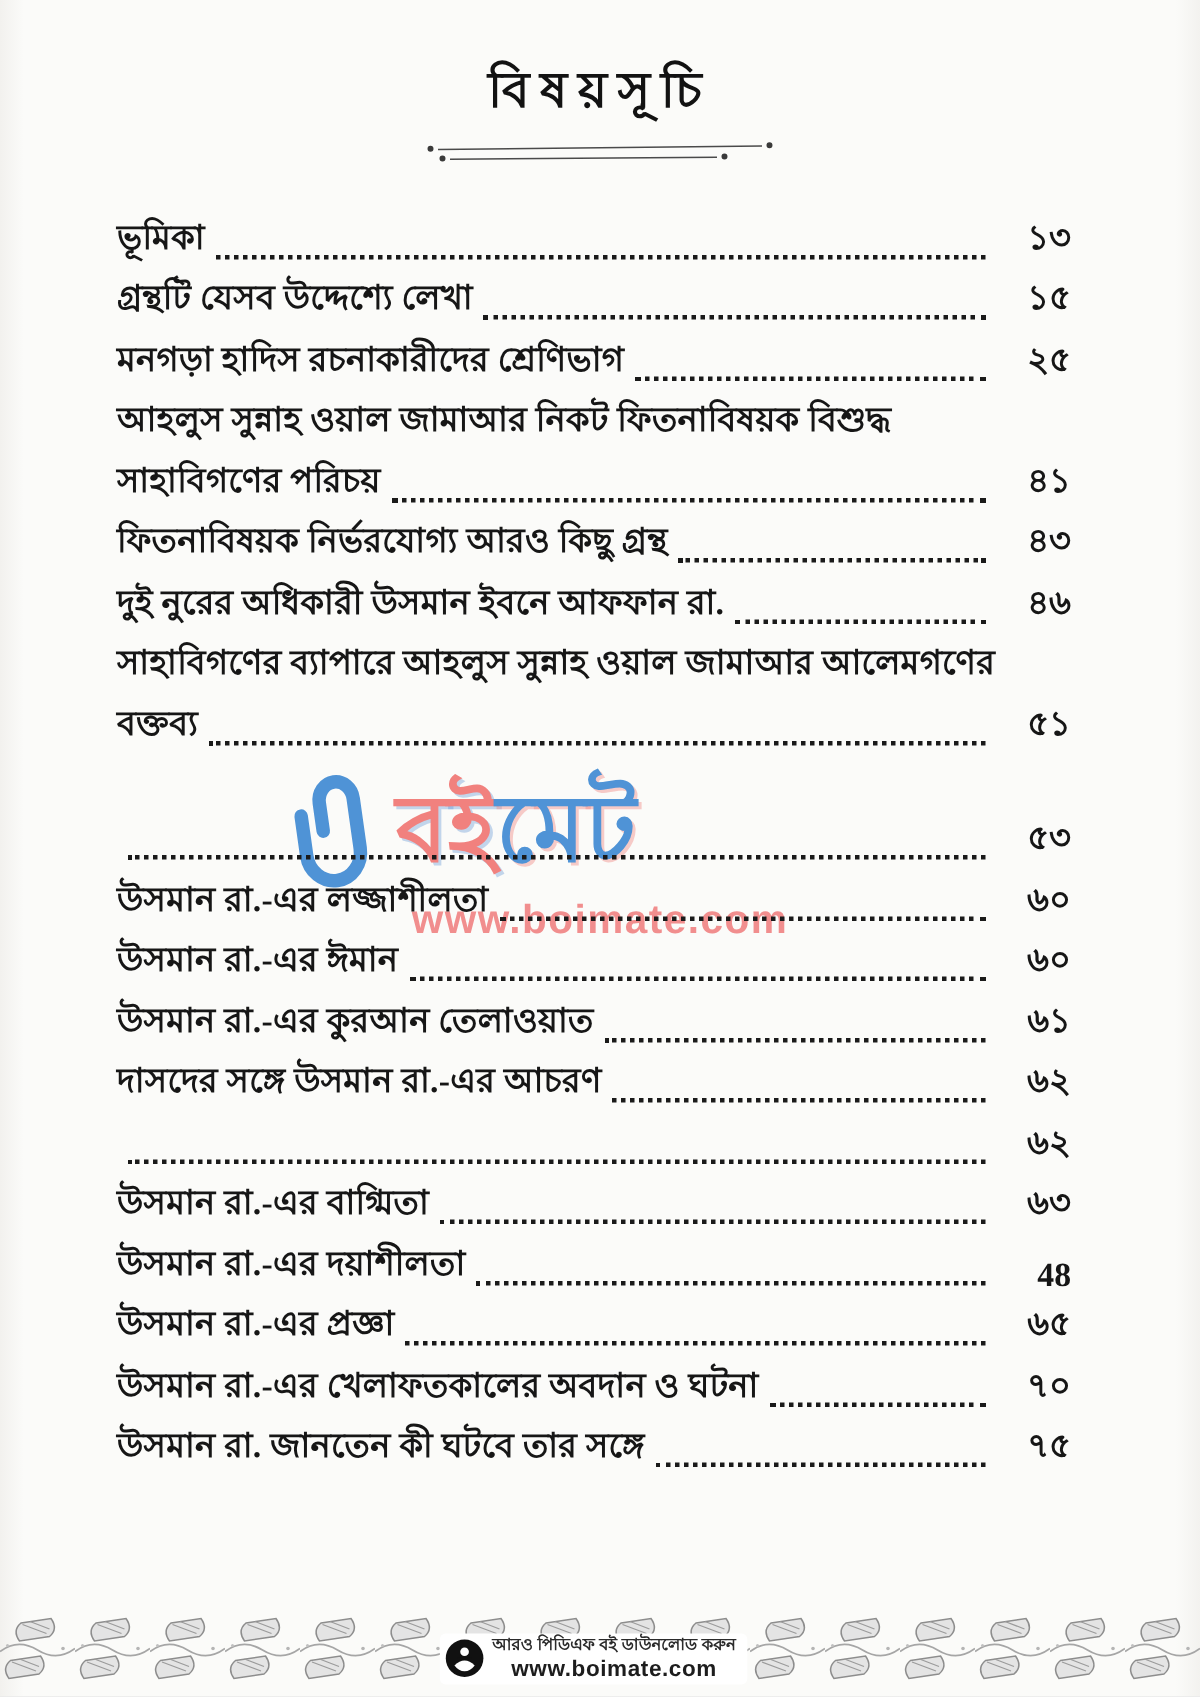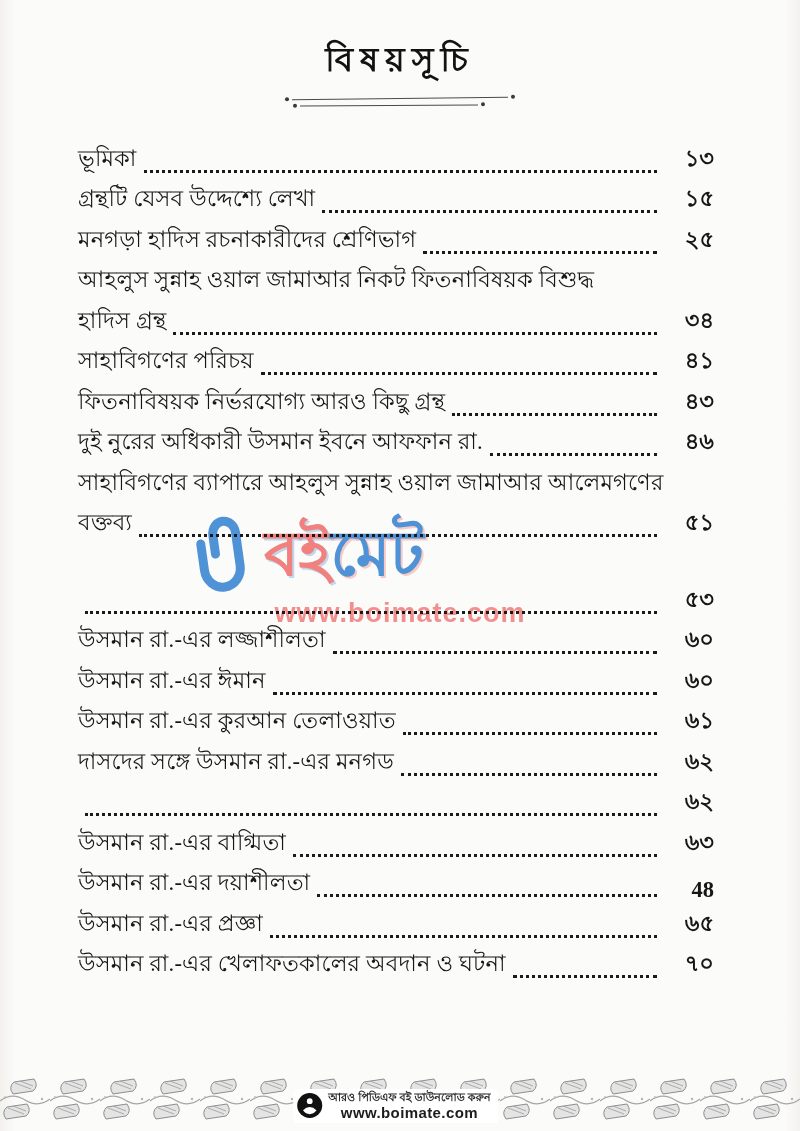--- a/index.html
+++ b/index.html
@@ -19,21 +19,21 @@
   .rule .dot{width:4px;height:4px;border-radius:50%;background:#3a3a3a;}
   .rule .ln{flex:1;height:0;border-top:1.6px solid #4a4a4a;margin:0 3px;}
   .rule.r1{width:230px;transform:rotate(-0.6deg);}
   .rule.r2{width:192px;margin:3px 0 0 8px;transform:rotate(-0.4deg);}
   
   .toc{
     position:relative;z-index:2;margin:26px 86px 0 78px;
   }
   .entry{cursor:default;}
   .entry .line{display:flex;align-items:flex-end;height:40.5px;}
-  .entry .t{font-size:22.5px;font-weight:400;white-space:nowrap;letter-spacing:.2px;}
+  .entry .t{font-size:22.5px;font-weight:700;white-space:nowrap;letter-spacing:.2px;}
   .entry .dots{flex:1;border-bottom:3.4px dotted #1a1a1a;margin:0 3px 6px 7px;min-width:12px;}
   .entry .num{font-size:22.5px;font-weight:700;margin-bottom:0;min-width:30px;text-align:right;margin-left:24px;}
   .entry .line.wrap-first .t{letter-spacing:.2px;}
   .entry.section-break{margin-top:36px;}
   .entry.bold .t,.entry.bold .num{font-weight:800;}
   
   .watermark{
     position:absolute;z-index:1;left:50%;top:512px;transform:translateX(-50%);
     text-align:center;pointer-events:none;width:420px;
   }
@@ -111,25 +111,20 @@
         <div class="line">
           <span class="t">মনগড়া হাদিস রচনাকারীদের শ্রেণিভাগ</span>
           <span class="dots"></span>
           <span class="num">২৫</span>
         </div>
       </div>
       <div class="entry">
         <div class="line wrap-first">
           <span class="t">আহলুস সুন্নাহ ওয়াল জামাআর নিকট ফিতনাবিষয়ক বিশুদ্ধ</span>
         </div>
-        <div class="line">
-          <span class="t">হাদিস গ্রন্থ</span>
-          <span class="dots"></span>
-          <span class="num">৩৪</span>
-        </div>
       </div>
       <div class="entry">
         <div class="line">
           <span class="t">সাহাবিগণের পরিচয়</span>
           <span class="dots"></span>
           <span class="num">৪১</span>
         </div>
       </div>
       <div class="entry">
         <div class="line">
@@ -177,21 +172,21 @@
       </div>
       <div class="entry">
         <div class="line">
           <span class="t">উসমান রা.-এর কুরআন তেলাওয়াত</span>
           <span class="dots"></span>
           <span class="num">৬১</span>
         </div>
       </div>
       <div class="entry">
         <div class="line">
-          <span class="t">দাসদের সঙ্গে উসমান রা.-এর মনগড</span>
+          <span class="t">দাসদের সঙ্গে উসমান রা.-এর আচরণ</span>
           <span class="dots"></span>
           <span class="num">৬২</span>
         </div>
       </div>
       <div class="entry">
         <div class="line">
           <span class="dots"></span>
           <span class="num">৬২</span>
         </div>
       </div>
@@ -214,20 +209,27 @@
           <span class="t">উসমান রা.-এর প্রজ্ঞা</span>
           <span class="dots"></span>
           <span class="num">৬৫</span>
         </div>
       </div>
       <div class="entry">
         <div class="line">
           <span class="t">উসমান রা.-এর খেলাফতকালের অবদান ও ঘটনা</span>
           <span class="dots"></span>
           <span class="num">৭০</span>
+        </div>
+      </div>
+      <div class="entry">
+        <div class="line">
+          <span class="t">উসমান রা. জানতেন কী ঘটবে তার সঙ্গে</span>
+          <span class="dots"></span>
+          <span class="num">৭৫</span>
         </div>
       </div>
     </div>
 
   <div class="footer">
     <div class="pattern" id="pattern">
 <svg width="50" height="50" viewBox="0 0 50 50">
   <g stroke="#8d8d8d" stroke-width="1" fill="#e4e4e4">
     <path d="M14 5 L34 2 Q39 9 33 14 L13 17 Q8 10 14 5 Z"></path>
     <path d="M15 6 L31 12 M20 4 L33 9" fill="none" stroke="#9b9b9b" stroke-width=".8"></path>

